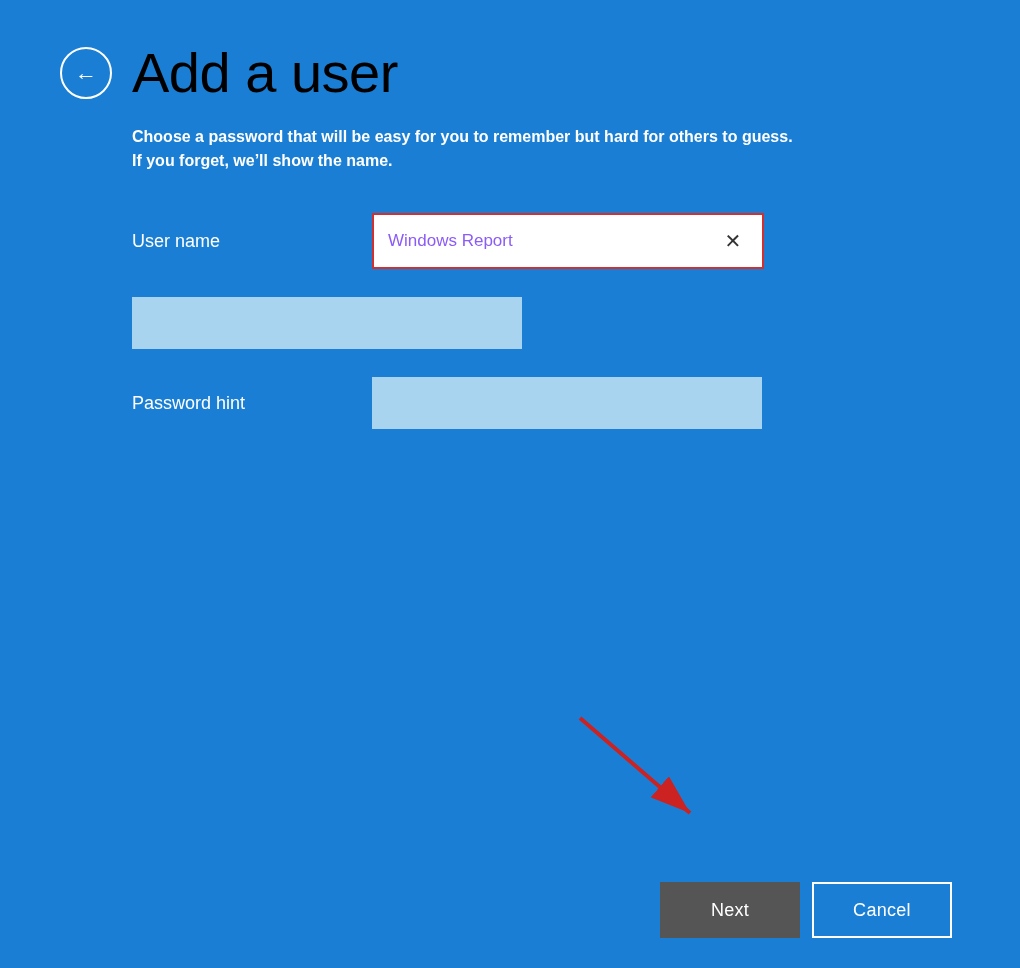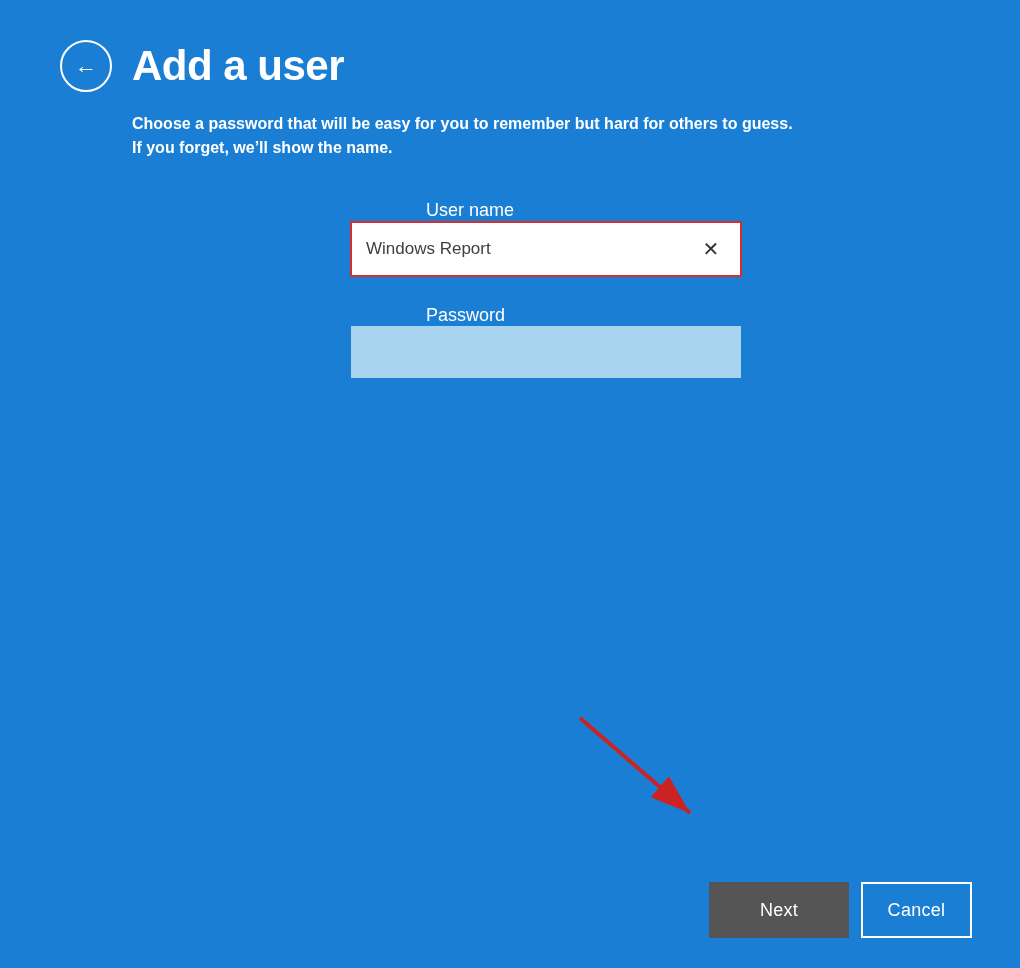--- a/index.html
+++ b/index.html
@@ -45,44 +45,43 @@
       flex-shrink: 0;
     }
 
     .back-arrow {
       color: white;
       font-size: 22px;
       line-height: 1;
     }
 
     .page-title {
-      color: #ffffff;
-      font-size: 42px;
-      font-weight: 700;
+      color: #000000;
+      font-size: 56px;
+      font-weight: 400;
       letter-spacing: -0.5px;
     }
 
     .subtitle {
       color: white;
       font-size: 16px;
       font-weight: 700;
       margin-left: 72px;
       margin-bottom: 40px;
       line-height: 1.5;
     }
 
     .form-container {
       margin-left: 72px;
     }
 
     .form-row {
       display: flex;
       align-items: center;
       margin-bottom: 28px;
-      flex-direction: column;
     }
 
     .form-label {
       color: white;
       font-size: 18px;
       font-weight: 400;
       width: 240px;
       flex-shrink: 0;
     }
 
@@ -104,21 +103,21 @@
     }
 
     .username-input {
       width: 330px;
       height: 52px;
       background: white;
       border: none;
       outline: none;
       font-size: 17px;
       padding: 0 14px;
-      color: #404040;
+      color: #8b5cf6;
     }
 
     .clear-button {
       width: 58px;
       height: 52px;
       background: white;
       border: none;
       cursor: pointer;
       display: flex;
       align-items: center;
@@ -133,39 +132,39 @@
       bottom: 140px;
       right: 310px;
       width: 150px;
       height: 120px;
       pointer-events: none;
     }
 
     .buttons-row {
       position: absolute;
       bottom: 30px;
-      right: 48px;
+      right: 68px;
       display: flex;
       gap: 12px;
     }
 
     .btn-next {
       width: 140px;
       height: 56px;
       background-color: #555;
       color: white;
       border: none;
       font-size: 18px;
       font-weight: 400;
       cursor: pointer;
       letter-spacing: 0.3px;
     }
 
     .btn-cancel {
-      width: 111px;
+      width: 140px;
       height: 56px;
       background-color: transparent;
       color: white;
       border: 2px solid white;
       font-size: 18px;
       font-weight: 400;
       cursor: pointer;
       letter-spacing: 0.3px;
     }
   </style>
@@ -192,25 +191,28 @@
       <label class="form-label">User name</label>
       <div class="username-wrapper">
         <input class="username-input" type="text" value="Windows Report" style="">
         <button class="clear-button">
           <span>✕</span>
         </button>
       </div>
     </div>
 
     <div class="form-row">
-      <label class="form-label">Password</label>
       <input class="form-input" type="password" value="" style="">
     </div>
 
 
+    <div class="form-row">
+      <label class="form-label">Password hint</label>
+      <input class="form-input" type="text" value="" style="">
+    </div>
 
   </div>
 
   <svg class="arrow-annotation" viewBox="0 0 150 120" xmlns="http://www.w3.org/2000/svg">
     <defs>
       <marker id="arrowhead" markerWidth="10" markerHeight="7" refX="10" refY="3.5" orient="auto">
         <polygon points="0 0, 10 3.5, 0 7" fill="#cc2222"></polygon>
       </marker>
     </defs>
     <line x1="20" y1="10" x2="130" y2="105" stroke="#cc2222" stroke-width="4" marker-end="url(#arrowhead)"></line>

